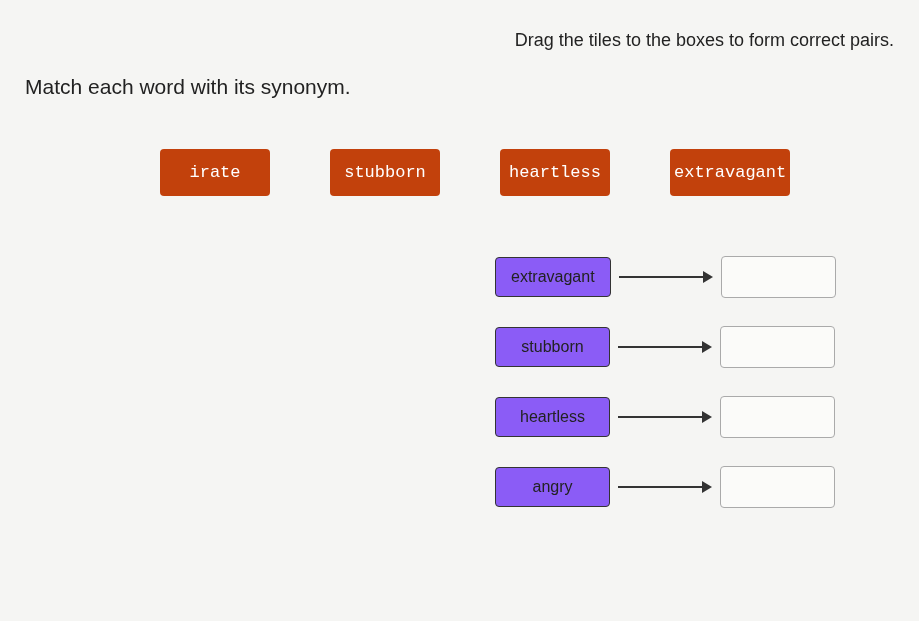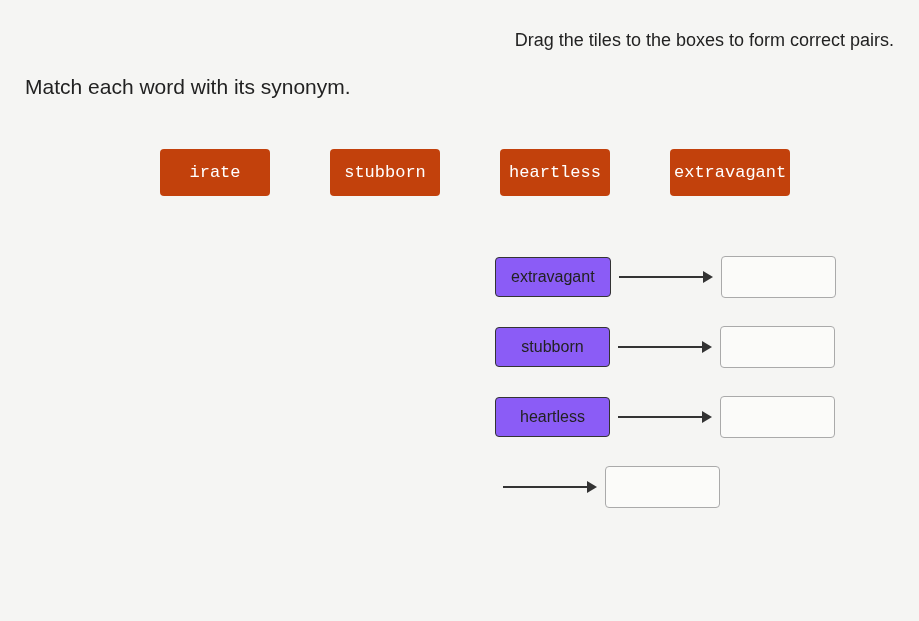--- a/index.html
+++ b/index.html
@@ -129,20 +129,21 @@
   <div class="pair-row">
     <div class="word-box">heartless</div>
     <div class="arrow-wrapper">
       <div class="arrow-line"></div>
         <div class="arrow-head"></div>
     </div>
     <div class="drop-box"></div>
   </div>
 
   <div class="pair-row">
+    <div class="word-box">angry</div>
     <div class="arrow-wrapper">
       <div class="arrow-line"></div>
         <div class="arrow-head"></div>
     </div>
     <div class="drop-box"></div>
   </div>
 
 </div>
 
 </body></html>

